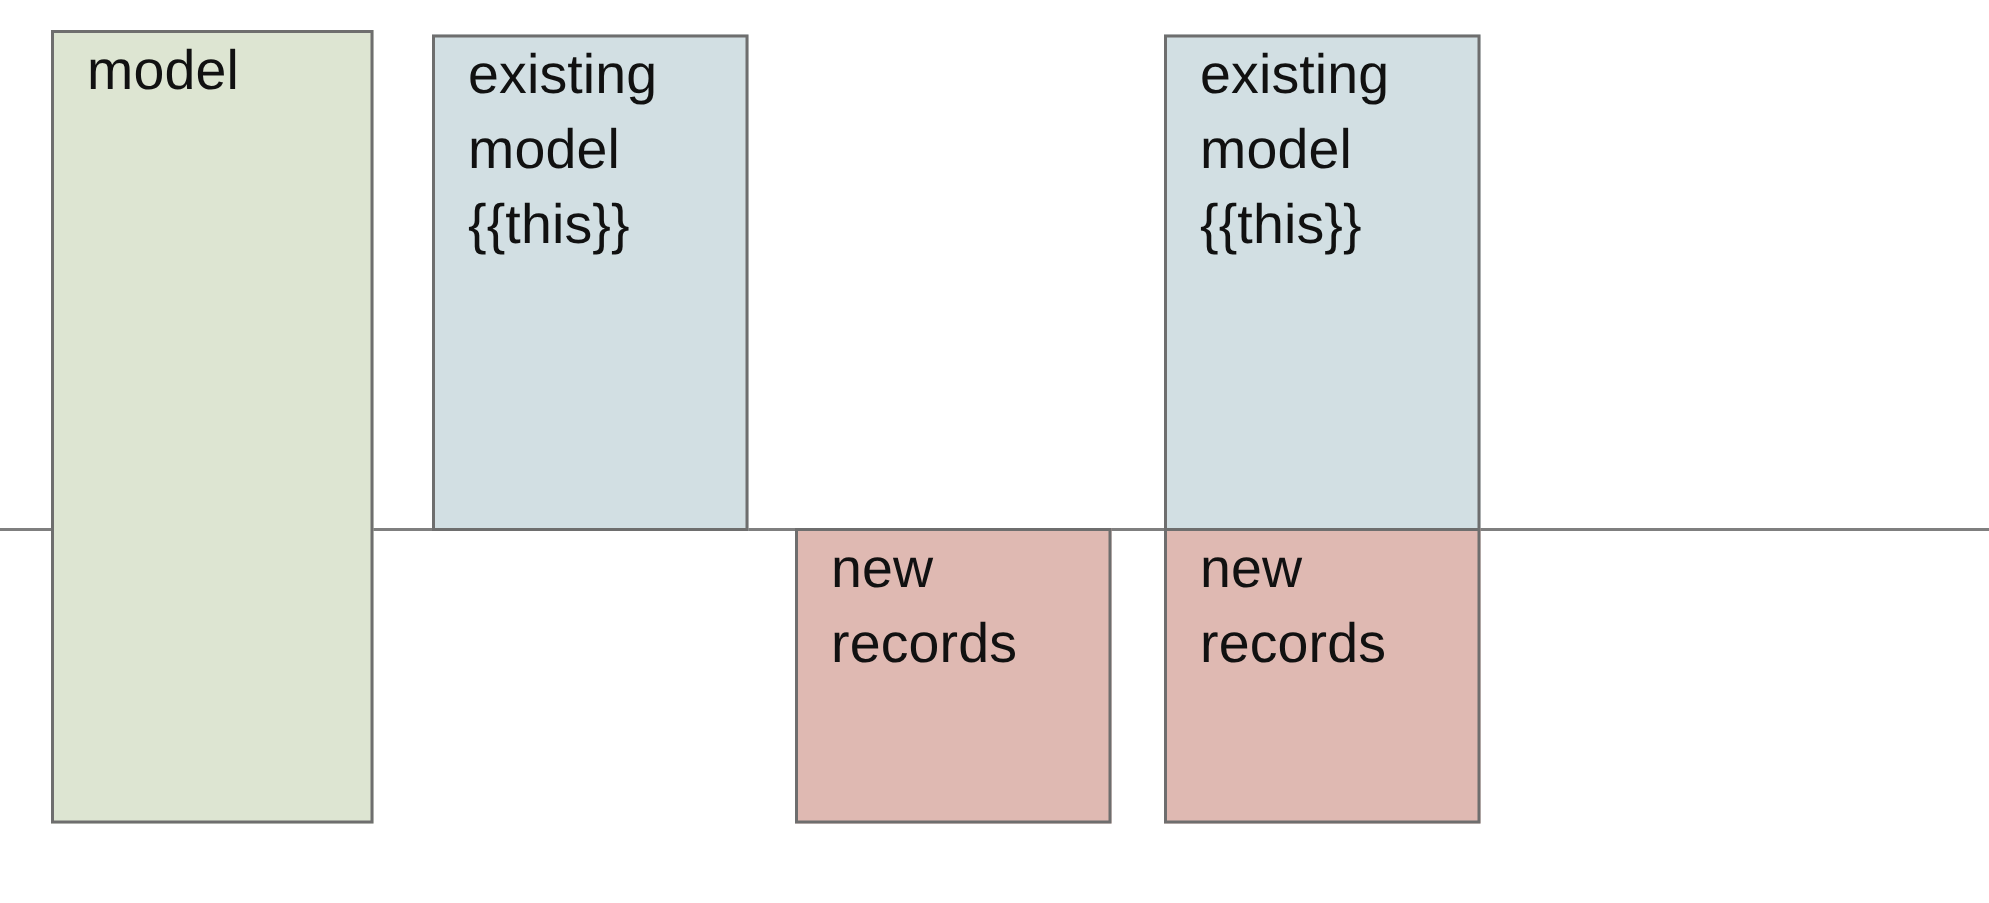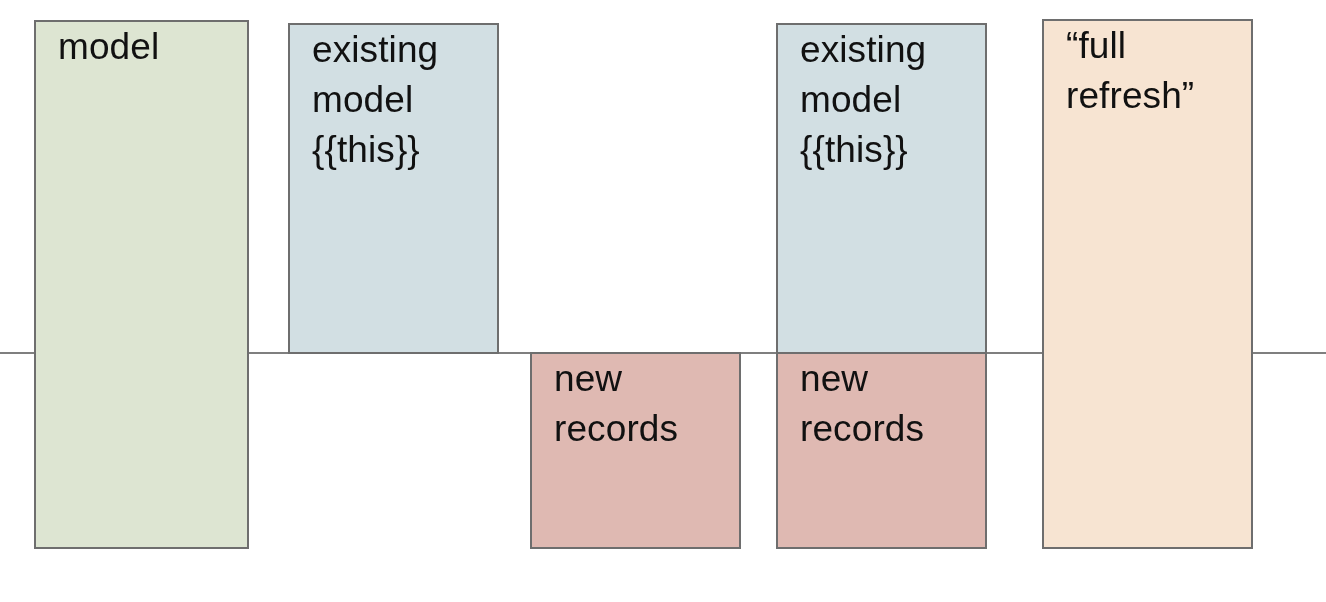--- a/index.html
+++ b/index.html
@@ -79,18 +79,14 @@
     <div class="node-label" style="color: rgb(17, 17, 17);">existing
 model
 {{this}}</div>
   </div>
 
   <div class="node-box" id="box-new-records-right" style="left: 776px; top: 352px; width: 211px; height: 197px; background: rgb(223, 185, 178); border-color: rgb(110, 110, 110);">
     <div class="node-label" style="color: rgb(17, 17, 17);">new
 records</div>
   </div>
 
-  <div class="node-box" id="box-full-refresh" style="left: 1042px; top: 19px; width: 211px; height: 530px; background: rgb(247, 228, 210); border-color: rgb(110, 110, 110);">
-    <div class="node-label" style="color: rgb(17, 17, 17);">“full
-refresh”</div>
-  </div>
 
 </div>
 
 </body></html>

